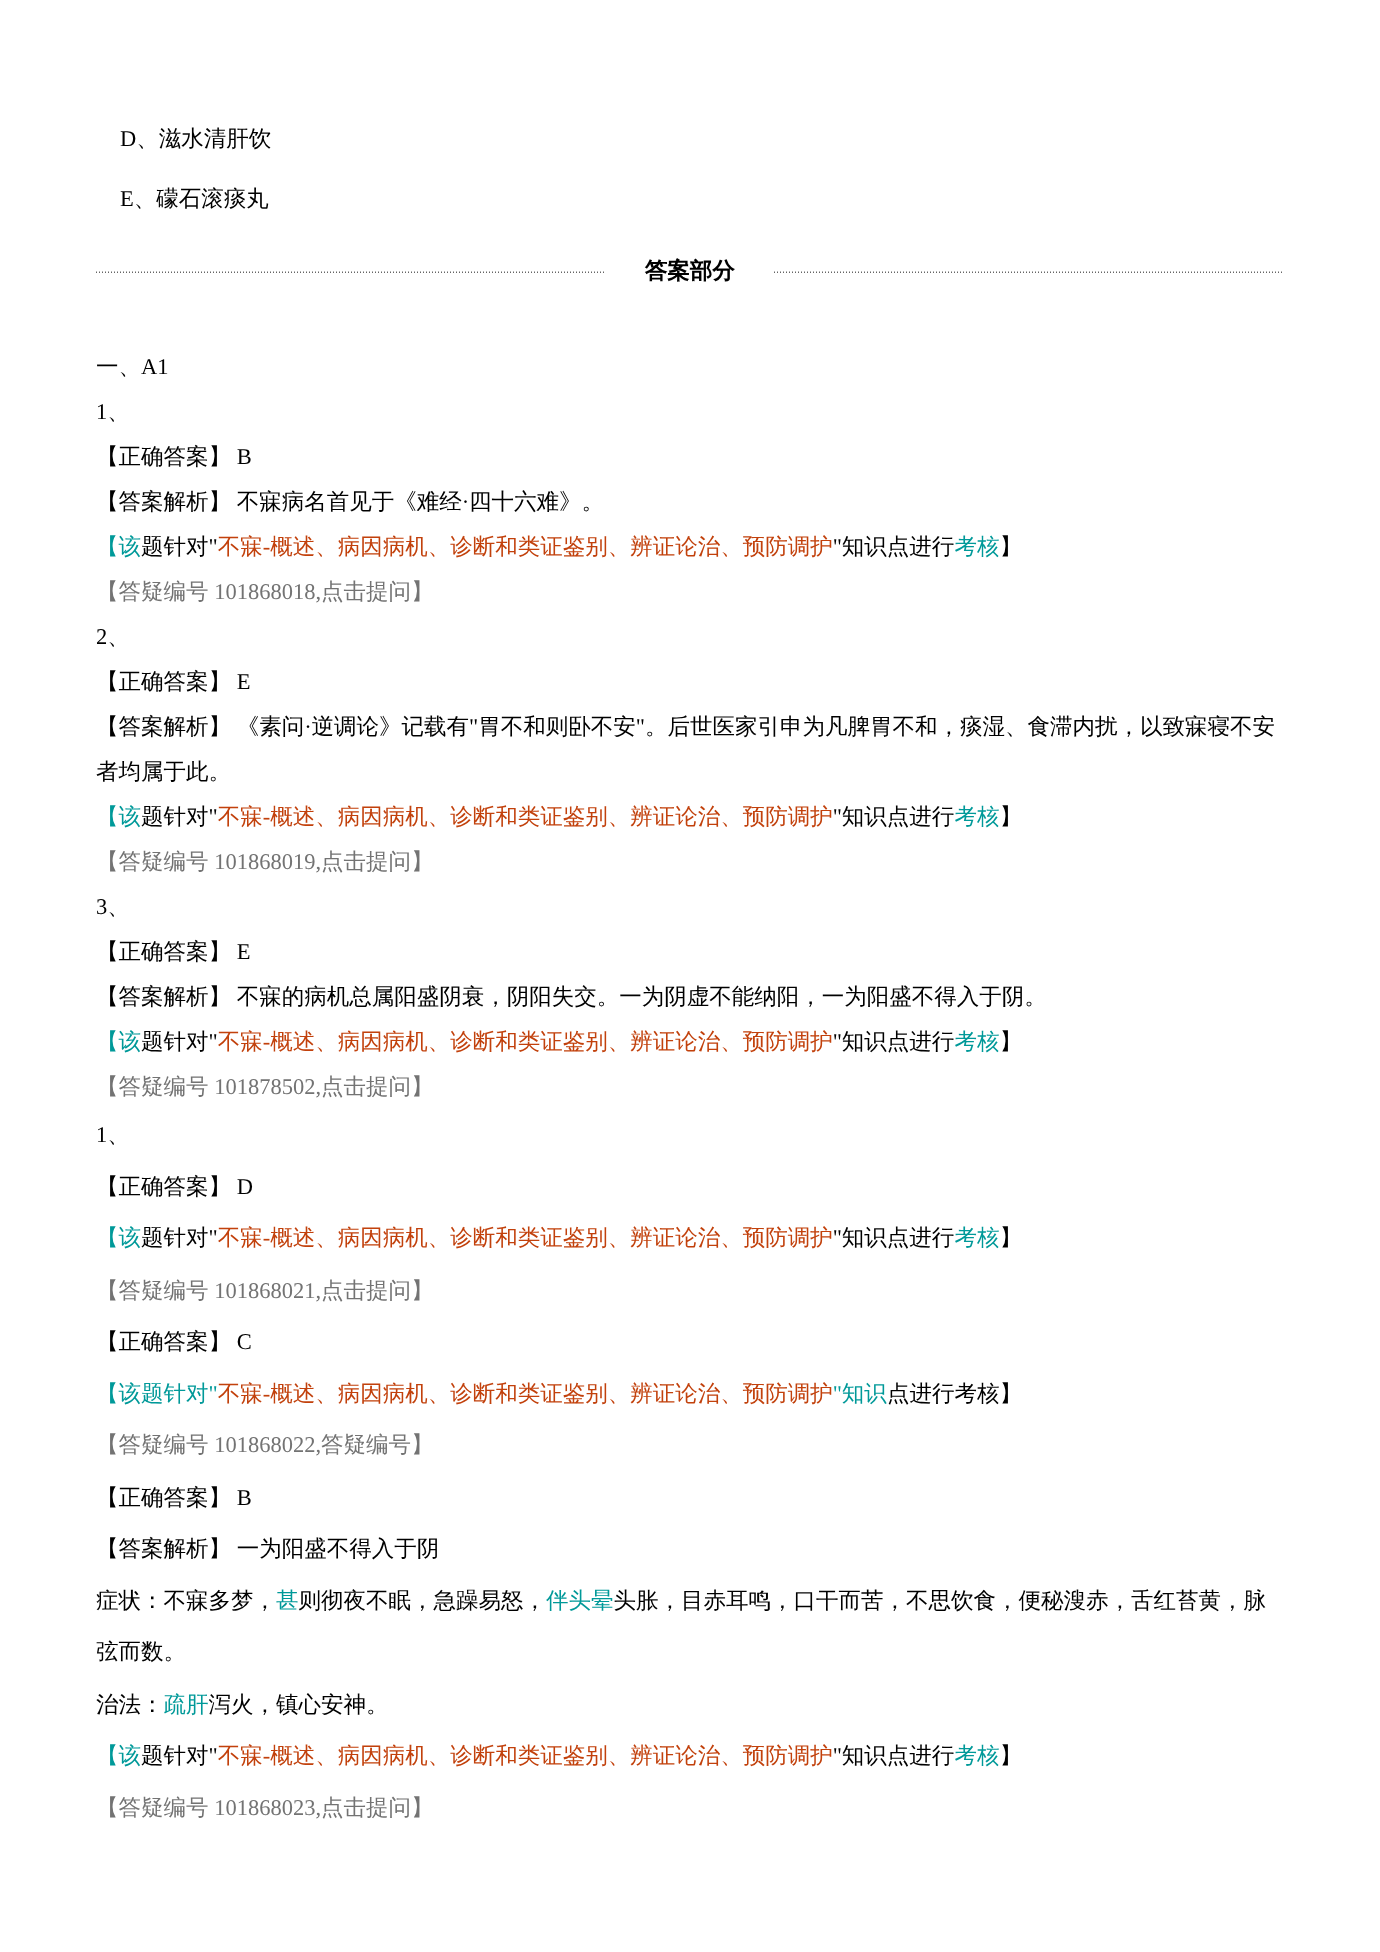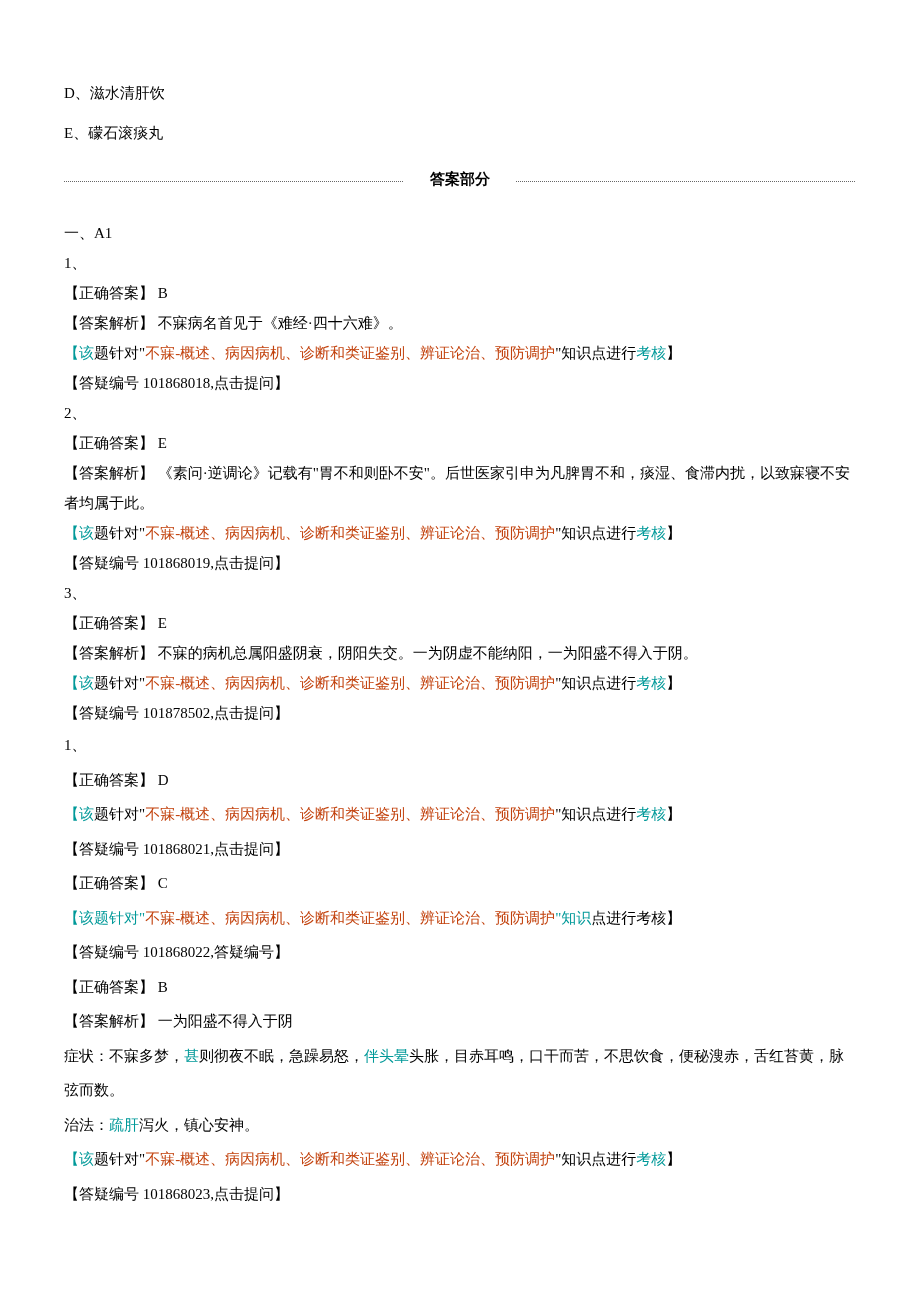--- a/index.html
+++ b/index.html
@@ -12,20 +12,21 @@
     line-height: 2.0;
   }
   .page {
     width: 920px;
     min-height: 1301px;
     padding: 78px 64px 40px 64px;
     box-sizing: border-box;
   }
   .option-line {
     margin-bottom: 2px;
+    margin-left: 16px;
   }
   .section-title {
     text-align: center;
     font-weight: bold;
     font-size: 15px;
     position: relative;
   }
   .section-title .line-left,
   .section-title .line-right {
     position: absolute;
@@ -37,40 +38,40 @@
   .section-title .line-left { left: 0; }
   .section-title .line-right { right: 0; }
   .cat {
     font-family: "SimSun", "宋体", serif;
   }
   .ans-block {
     margin-top: 0px;
   }
   .green { color: #c2410c; }
   .teal { color: #009999; }
-  .link { color: #000000; }
+  .link { color: #737373; }
   p {
     margin: 0;
   }
 </style>
 </head>
 <body>
 
 <div class="page">
 
   <p class="option-line">D、滋水清肝饮</p>
   <p class="option-line" style="margin-top:10px;">E、礞石滚痰丸</p>
 
-  <div class="section-title" style="margin-top:18px;font-family:Liberation Mono, monospace;">
+  <div class="section-title" style="margin-top:18px;">
     <span class="line-left"></span>
     <span>答案部分</span>
     <span class="line-right"></span>
   </div>
 
-  <p class="cat" style="margin-top:22px;">一、A1</p>
+  <p class="cat" style="margin-top:34px;">一、A1</p>
 
   <div class="ans-block">
     <p>1、</p>
     <p>【正确答案】 B</p>
     <p>【答案解析】 不寐病名首见于《难经·四十六难》。</p>
     <p>
       <span class="teal">【该</span><span>题针对"</span><span class="green">不寐-概述、病因病机、诊断和类证鉴别、辨证论治、预防调护</span><span>"知识点进行</span><span class="teal">考核</span><span>】</span>
     </p>
     <p class="link">【答疑编号 101868018,点击提问】</p>
   </div>

